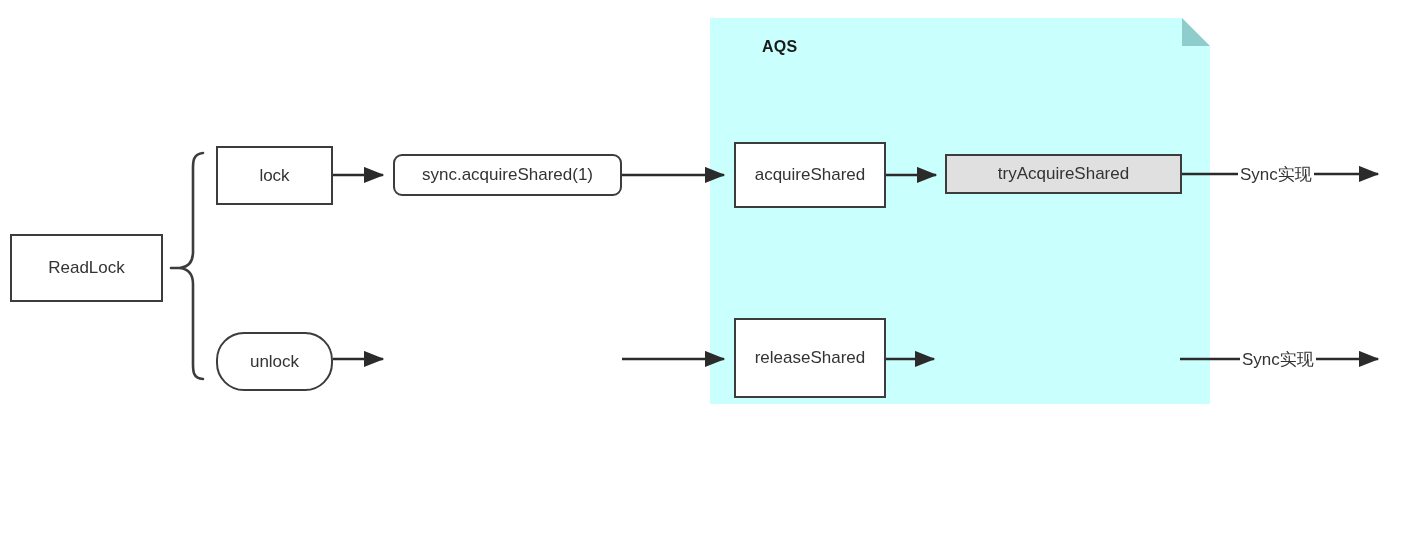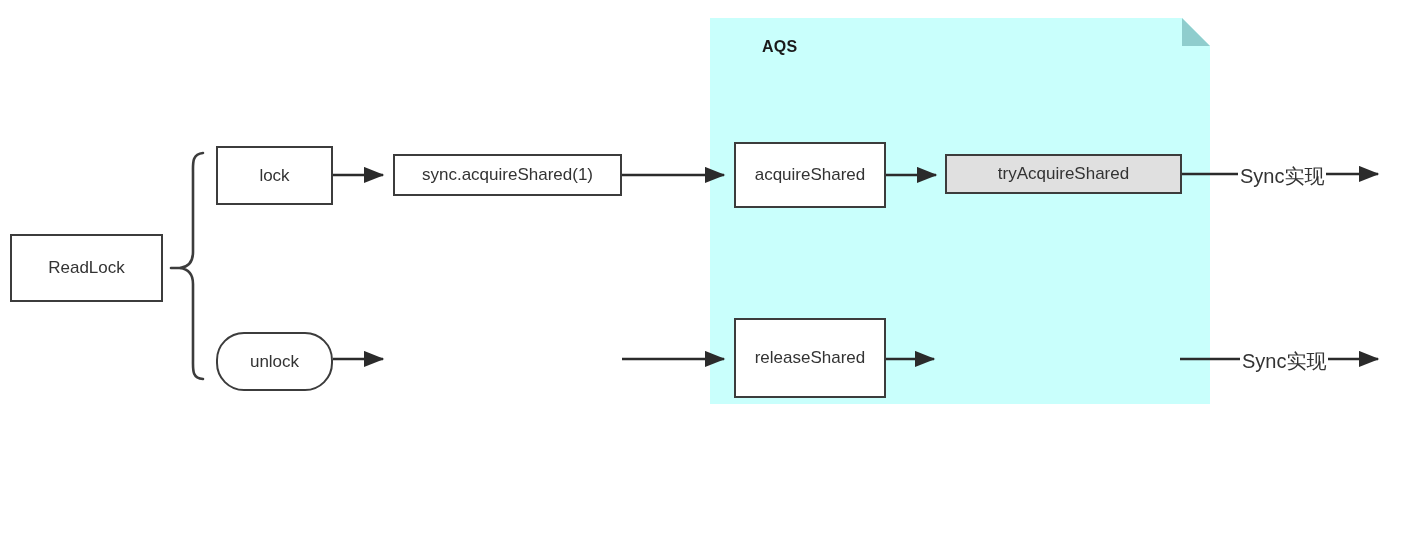--- a/index.html
+++ b/index.html
@@ -57,38 +57,38 @@
     color: #333333;
     white-space: nowrap;
   }
   .node.gray {
     background: #e0e0e0;
   }
   
   #node-readlock        { left: 10px;  top: 234px; width: 153px; height: 68px; }
   #node-lock            { left: 216px; top: 146px; width: 117px; height: 59px; }
   #node-unlock          { left: 216px; top: 332px; width: 117px; height: 59px; border-radius: 28px; }
-  #node-sync-acquire    { left: 393px; top: 154px; width: 229px; height: 42px; }
+  #node-sync-acquire    { left: 393px; top: 154px; width: 229px; height: 42px; border-radius: 9px; }
   #node-sync-release    { left: 393px; top: 338px; width: 229px; height: 42px; }
   #node-acquire-shared  { left: 734px; top: 142px; width: 152px; height: 66px; }
   #node-release-shared  { left: 734px; top: 318px; width: 152px; height: 80px; }
   #node-try-acquire     { left: 945px; top: 154px; width: 237px; height: 40px; }
   #node-try-release     { left: 943px; top: 338px; width: 237px; height: 42px; }
 
   .edge-svg {
     position: absolute;
     left: 0;
     top: 0;
     width: 1417px;
     height: 547px;
     pointer-events: none;
   }
   .edge-label {
     position: absolute;
-    font-size: 20px;
+    font-size: 17px;
     color: #333333;
     background: #ffffff;
     padding: 0 2px;
     white-space: nowrap;
   }
   #edge-label-top    { left: 1238px; top: 163px; }
   #edge-label-bottom { left: 1240px; top: 348px; }
   .watermark {
     position: absolute;
     left: 1168px;

